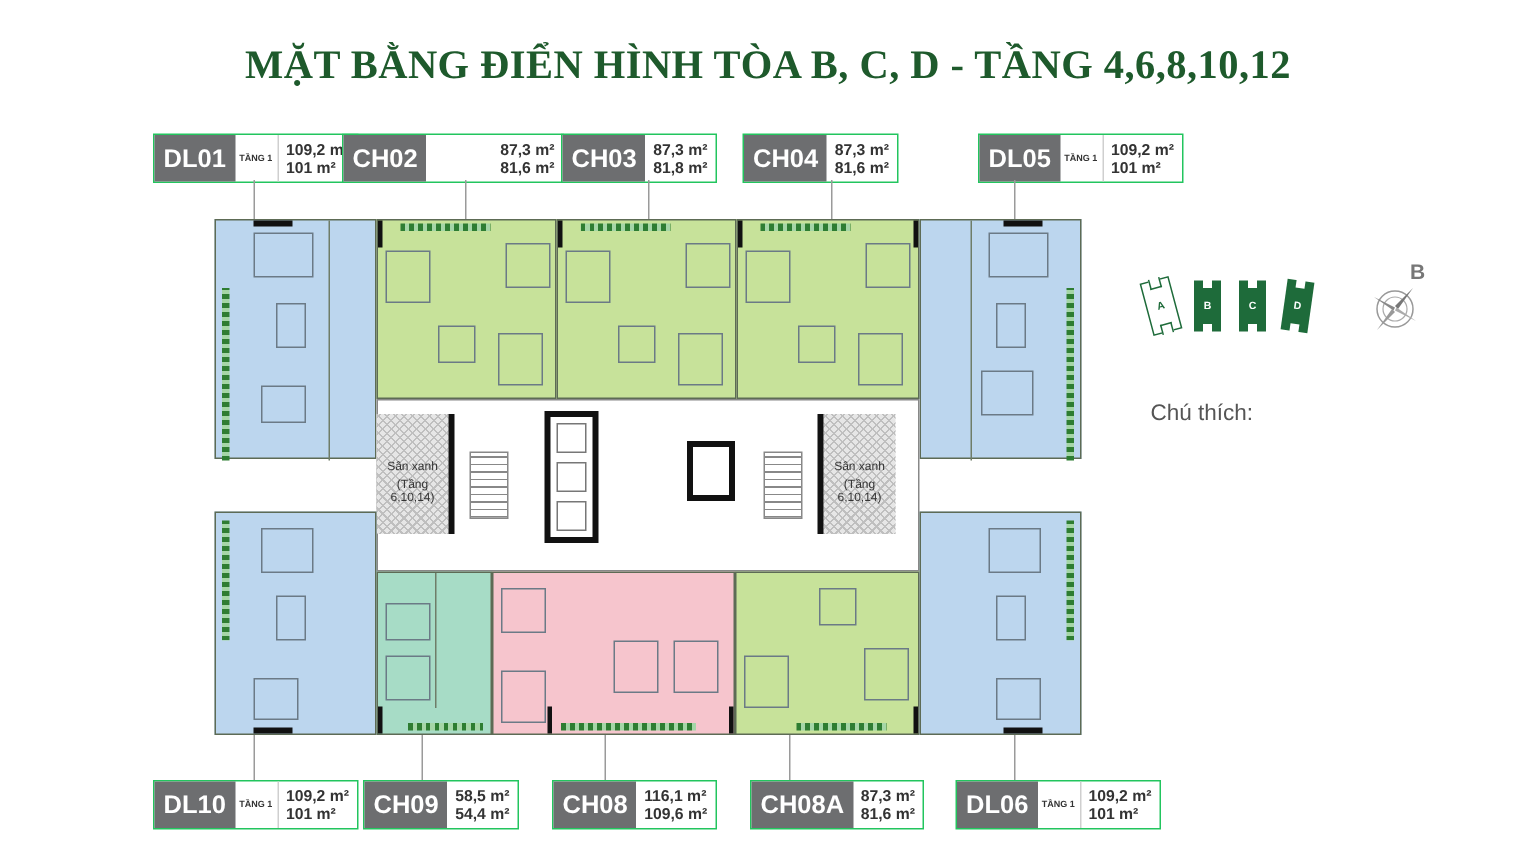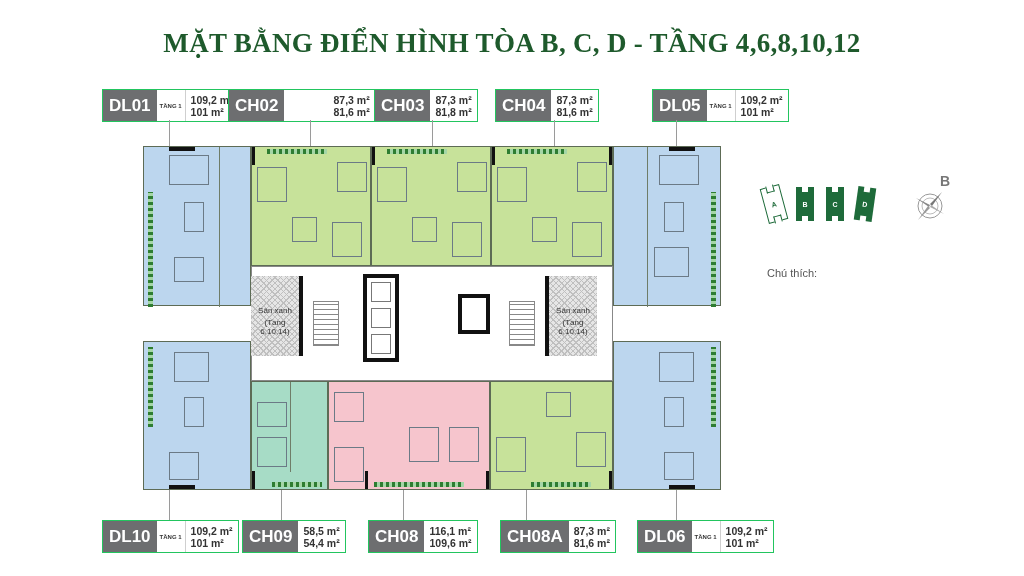--- a/index.html
+++ b/index.html
@@ -31,21 +31,21 @@
   .blk{width:18px;height:34px;position:relative;display:flex;align-items:center;justify-content:center;font-size:7px;font-weight:bold;}
   .blk.fill{background:#1e6b3a;color:#fff;}
   .blk.out{border:1px solid #1e6b3a;color:#1e6b3a;background:#fff;transform:rotate(-15deg);}
   .blk::before,.blk::after{content:"";position:absolute;left:6px;width:6px;height:6px;background:#fff;}
   .blk.out::before,.blk.out::after{border:1px solid #1e6b3a;left:5px;}
   .blk::before{top:-1px;} .blk::after{bottom:-1px;}
   .blk.out::before{top:-2px;border-top:none;} .blk.out::after{bottom:-2px;border-bottom:none;}
   .compass{position:absolute;left:912px;top:188px;width:36px;height:36px;}
   .compass-b{position:absolute;left:940px;top:173px;font-size:14px;font-weight:bold;color:#777;}
   .legend{position:absolute;left:767px;top:267px;}
-  .legend-title{font-size:11px;color:#555;margin-bottom:12px;}
+  .legend-title{font-size:15px;color:#555;margin-bottom:12px;}
   .legend-row{display:flex;align-items:center;height:30px;}
   .swatch{width:40px;height:11px;margin-right:15px;}
   .legend-row span{font-size:9px;color:#555;}
 </style>
 </head>
 <body>
 
 <div class="title">MẶT BẰNG ĐIỂN HÌNH TÒA B, C, D - TẦNG 4,6,8,10,12</div>
 
 <div class="label" style="left:102px;top:89px;">

